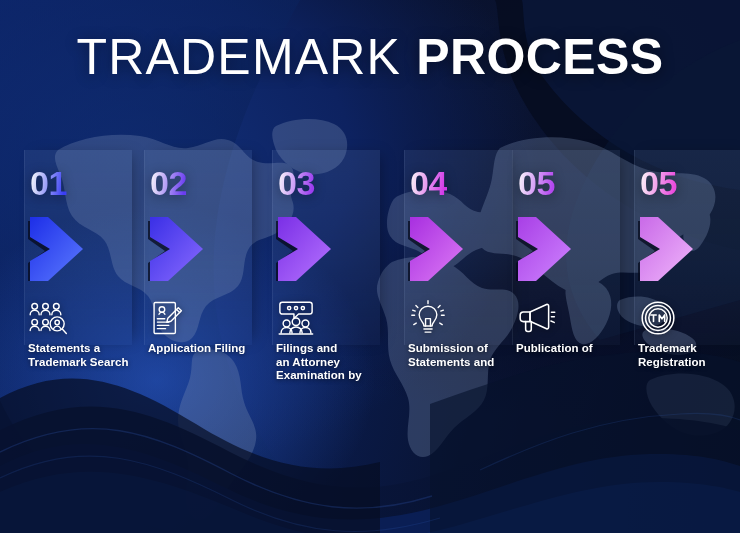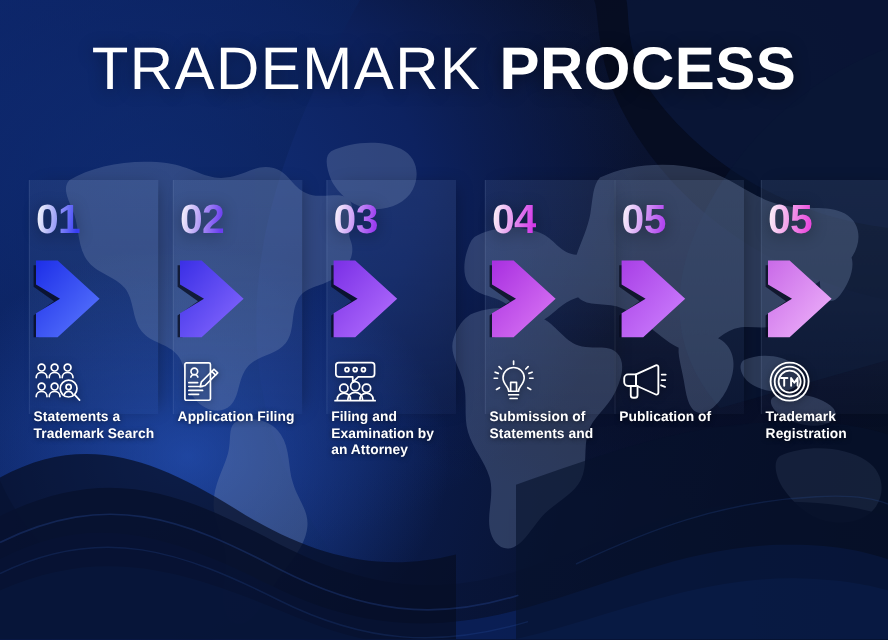--- a/index.html
+++ b/index.html
@@ -259,23 +259,23 @@
       <circle cx="12" cy="27.4" r="4"></circle>
       <path d="M5.6 38.4c0-3.6 2.8-6.2 6.4-6.2s6.4 2.6 6.4 6.2"></path>
       <circle cx="23" cy="25.4" r="4.4"></circle>
       <path d="M15.8 38.4c0-4 3.2-7 7.2-7s7.2 3 7.2 7"></path>
       <circle cx="34" cy="27.4" r="4"></circle>
       <path d="M27.6 38.4c0-3.6 2.8-6.2 6.4-6.2s6.4 2.6 6.4 6.2"></path>
       <path d="M3.4 39.6h39"></path>
     </svg>
         </div>
     <div class="label">
-          <span style="display:block">Filing and</span>
+          <span style="display:block">Filings and</span>
+          <span style="display:block">an Attorney</span>
           <span style="display:block">Examination by</span>
-          <span style="display:block">an Attorney</span>
         </div>
   </div>
       <div class="step" style="left: 404px; padding-left: 13px;">
     <div class="panel"></div>
     <div class="num" style="background-image:linear-gradient(100deg, #f7e6f6 12%, #d239e8 88%)">04</div>
     <div class="arrow">
       <svg viewBox="0 0 62 66" width="62" height="66">
         <defs>
           <linearGradient id="ag3" x1="0" y1="0" x2="1" y2="1">
             <stop offset="0" stop-color="#a82fe0"></stop>

